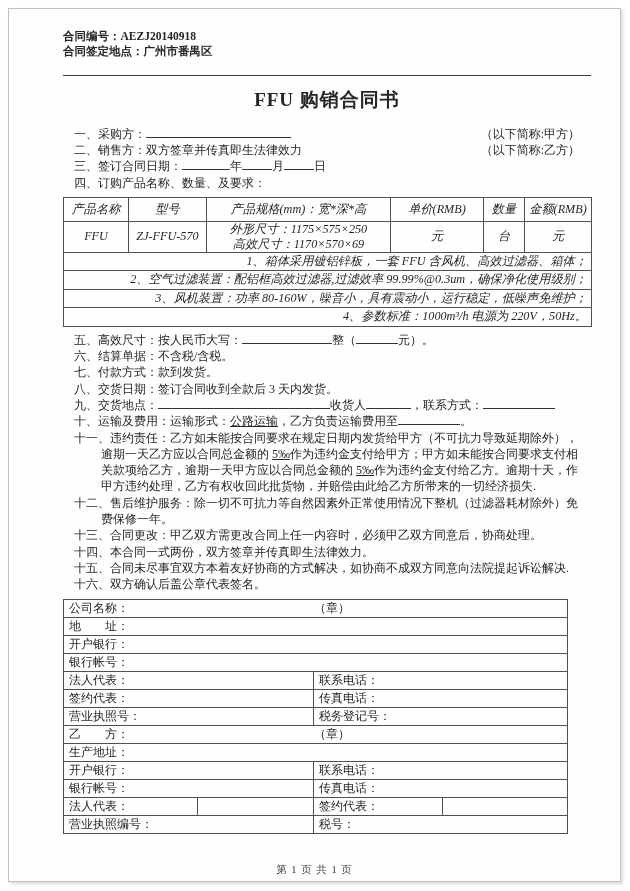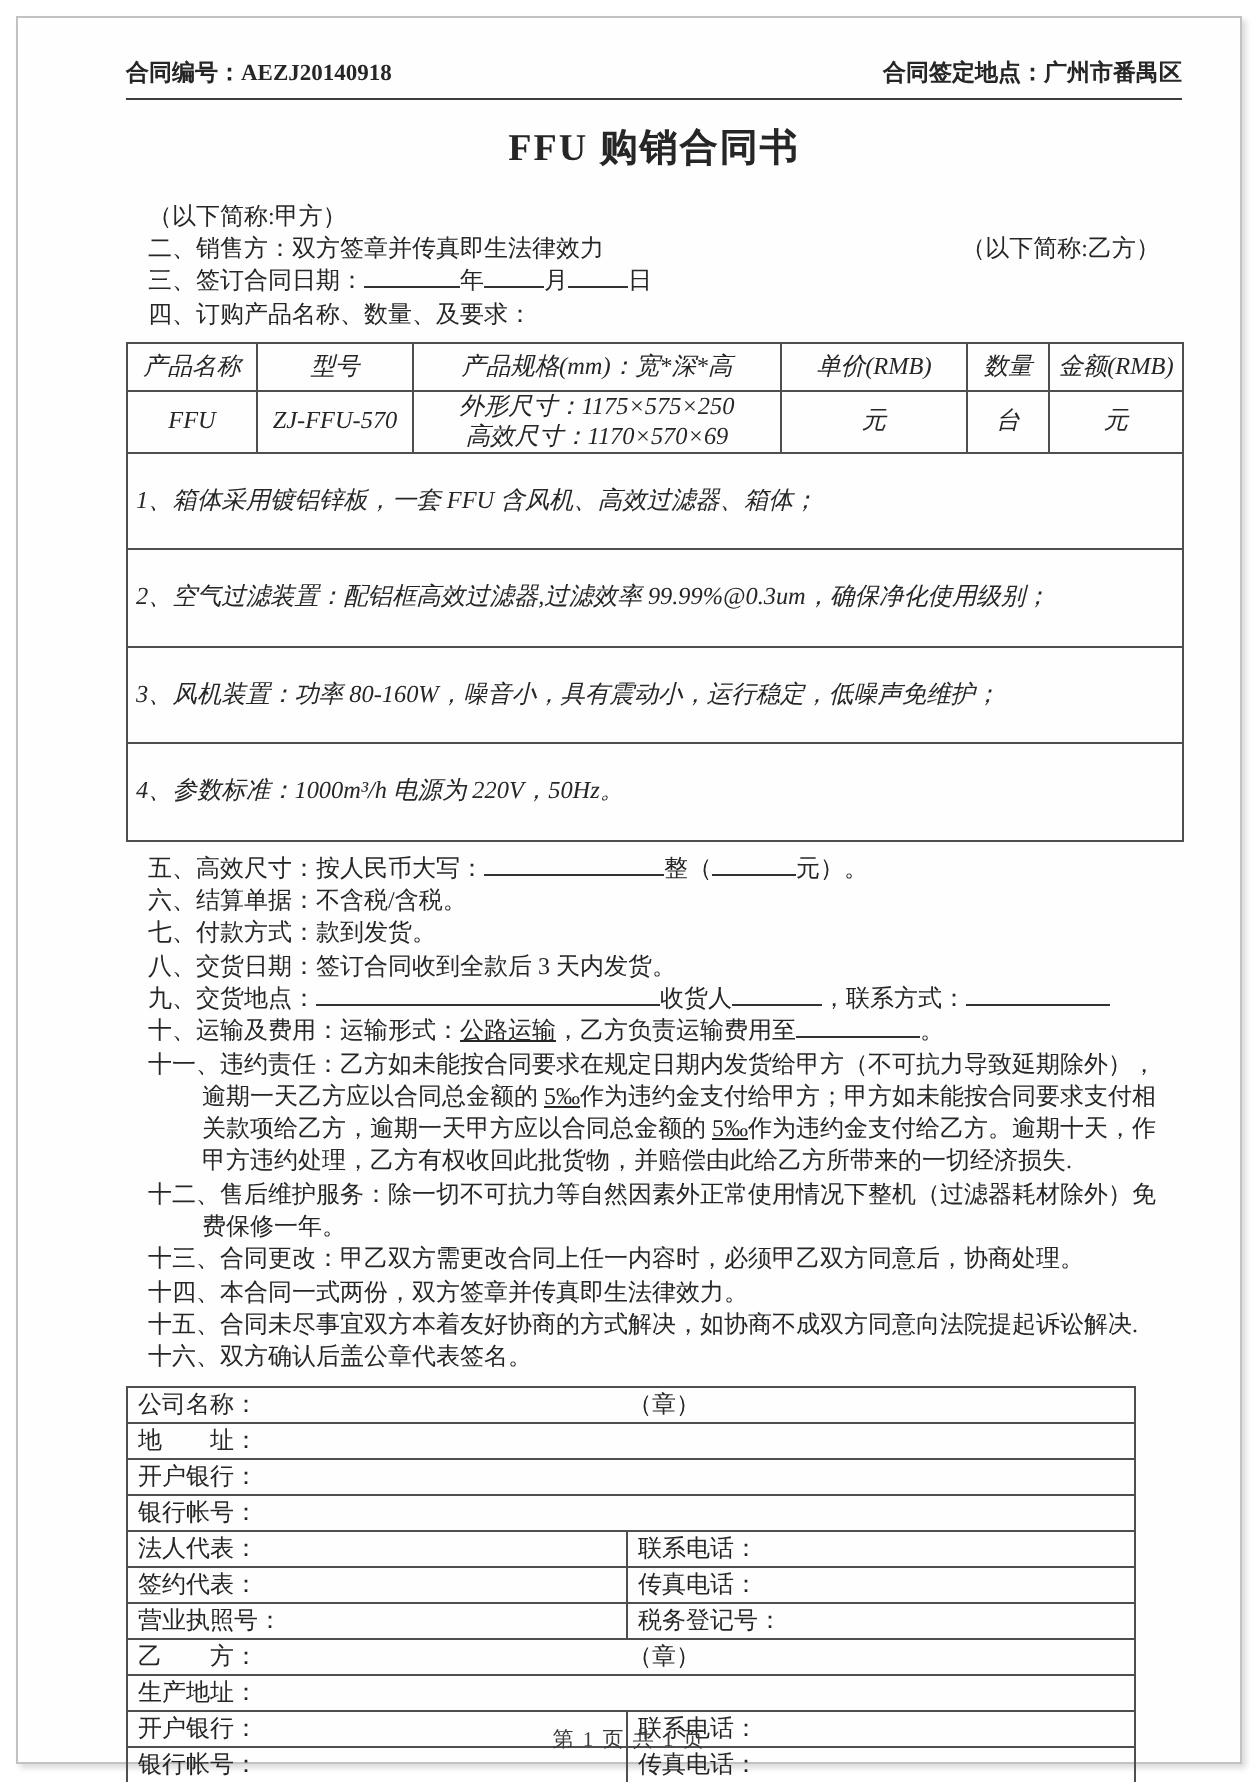--- a/index.html
+++ b/index.html
@@ -9,60 +9,61 @@
     -webkit-font-smoothing:antialiased;
   }
   .page{
     position:absolute;left:8px;top:8px;width:611px;height:872px;
     background:#fefefe;border:1px solid #c2c2c2;
     box-shadow:2px 2px 3px rgba(0,0,0,.15);
   }
   .content{position:absolute;left:54px;top:0;width:528px;}
   .doc-header{
     display:flex;justify-content:space-between;margin-top:20px;
-    padding-bottom:5px;border-bottom:1.5px solid #3c3c3c;
-    font-weight:bold;font-size:11.5px;white-space:nowrap;
+    padding-bottom:16px;border-bottom:1.5px solid #3c3c3c;
+    font-weight:bold;font-size:11.5px;white-space:nowrap;flex-direction:column;
   }
   .title{text-align:center;font-size:19px;font-weight:bold;margin-top:11px;letter-spacing:1px;}
   .clauses1{margin:13px 0 0 11px;font-size:12px;line-height:16.2px;width:506px;}
   .clauses2{margin:5px 0 0 11px;font-size:12px;line-height:16.3px;width:506px;}
   .clause{white-space:normal;}
   .flexrow{display:flex;justify-content:space-between;}
   .bl{display:inline-block;border-bottom:1px solid #333;height:11px;vertical-align:baseline;}
   .w145{width:145px}.w48{width:48px}.w30{width:30px}.w90{width:90px}.w42{width:42px}
   .w172{width:172px}.w45{width:45px}.w72{width:72px}.w62{width:62px}
   .u{text-decoration:underline;}
   .hang{padding-left:27px;text-indent:-27px;}
   table{border-collapse:collapse;table-layout:fixed;}
   .ptable{margin-top:6px;width:528px;font-size:12.2px;font-style:italic;}
   .ptable th,.ptable td{border:1px solid #4f4f4f;font-weight:normal;text-align:center;padding:0;overflow:hidden;}
   .ptable th{height:23px;}
   .ptable td{height:16px;}
   .ptable .speccell{line-height:15px;}
-  .ptable .note{text-align:left;padding:17px 4px;height:13.5px;line-height:13.5px;white-space:nowrap;}
+  .ptable .note{text-align:right;padding:2px 4px;height:13.5px;line-height:13.5px;white-space:nowrap;}
   .stable{margin-top:6px;width:504px;font-size:12px;}
   .stable td{border:1px solid #4f4f4f;height:16.9px;padding:0 0 0 5px;vertical-align:middle;overflow:hidden;white-space:nowrap;margin-top:48px;}
   .seal{display:inline-block;margin-left:185px;}
   .footer{position:absolute;left:0;right:0;bottom:4px;text-align:center;font-size:10.5px;color:#3a3a3a;letter-spacing:1px;}
 </style>
 </head>
 <body>
 
 <div class="page">
   <div class="content">
 
     <div class="doc-header">
       <span><span>合同编号：</span><span>AEZJ20140918</span></span>
       <span><span>合同签定地点：</span><span>广州市番禺区</span></span>
     </div>
 
     <div class="title">FFU 购销合同书</div>
 
     <div class="clauses1">
       <div class="clause flexrow">
+        <span><span>一、</span><span>采购方：</span><span class="bl w145"></span></span>
         <span>（以下简称:甲方）</span>
       </div>
       <div class="clause flexrow">
         <span><span>二、</span><span>销售方：</span><span>双方签章并传真即生法律效力</span></span>
         <span>（以下简称:乙方）</span>
       </div>
       <div class="clause">
         <span>三、</span><span>签订合同日期：</span><span class="bl w48"></span><span>年</span><span class="bl w30"></span><span>月</span><span class="bl w30"></span><span>日</span>
       </div>
       <div class="clause">

